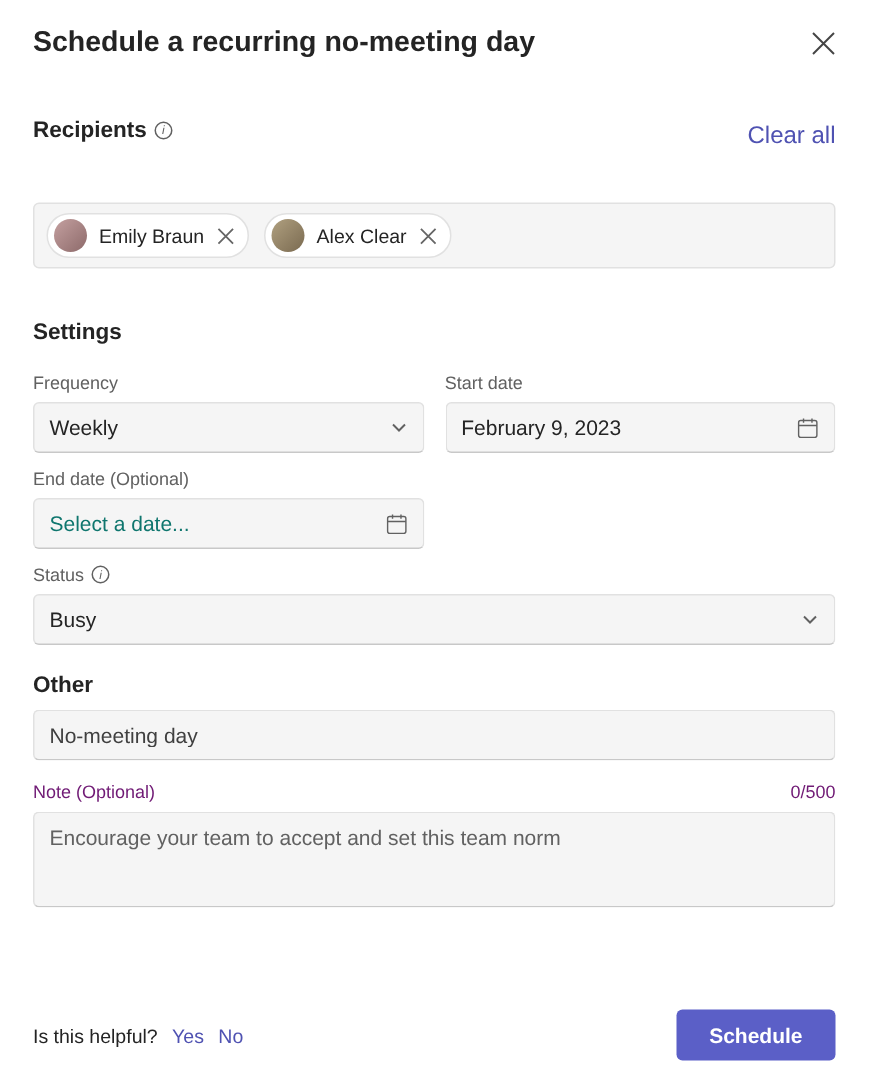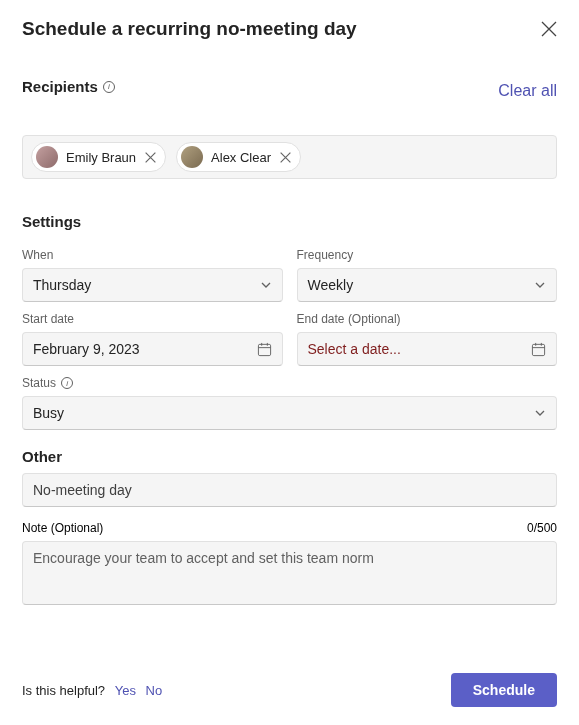--- a/index.html
+++ b/index.html
@@ -16,29 +16,29 @@
     .chip-container { background:#f5f5f5; border:1px solid #e1e1e1; border-radius:4px; padding:6px 8px; display:flex; gap:10px; flex-wrap:wrap; margin-bottom: 34px; margin-top: 32px; }
     .chip { display:flex; align-items:center; gap:8px; background:#fff; border:1px solid #e1e1e1; border-radius:16px; padding:3px 8px 3px 4px; font-size:13px; }
     .avatar { width:22px; height:22px; border-radius:50%; background:#888; display:inline-block; }
     .avatar.a1 { background: linear-gradient(135deg,#c4a0a0,#8d6a6a); }
     .avatar.a2 { background: linear-gradient(135deg,#b0a080,#7a6a50); }
     .chip-remove { width:13px; height:13px; color:#666; cursor:pointer; }
 
     .settings-grid { display:grid; grid-template-columns: 1fr 1fr; column-gap: 14px; row-gap: 0px; margin-bottom: 18px; }
     .field-label { font-size:12px; color:#616161; margin-bottom:6px; margin-top:10px; display:flex; align-items:center; gap:5px; }
     .select { background:#f5f5f5; border:1px solid #e1e1e1; border-bottom:1px solid #c8c8c8; border-radius:4px; padding:8px 10px; font-size:14px; display:flex; justify-content:space-between; align-items:center; cursor:pointer; color:#242424; }
-    .select.placeholder { color:#7f1d1d; }
+    .select.placeholder { color:#0f766e; }
     .chev { width:12px; height:12px; color:#616161; }
     .cal { width:15px; height:15px; color:#616161; }
 
     .full { grid-column: span 2; }
 
     .other-section { margin-top: 18px; }
     .text-input { width:100%; background:#f5f5f5; border:1px solid #e1e1e1; border-bottom:1px solid #c8c8c8; border-radius:4px; padding:8px 10px; font-size:14px; color:#404040; }
-    .note-row { display:flex; justify-content:space-between; font-size:12px; color:#000000; margin-top:14px; margin-bottom:6px; }
+    .note-row { display:flex; justify-content:space-between; font-size:12px; color:#701a75; margin-top:14px; margin-bottom:6px; }
     .textarea { width:100%; height:64px; resize:none; background:#f5f5f5; border:1px solid #e1e1e1; border-bottom:1px solid #c8c8c8; border-radius:4px; padding:8px 10px; font-size:14px; color:#242424; font-family:inherit; }
     .textarea::placeholder { color:#616161; }
 
     .footer { position:absolute; bottom:18px; left:22px; right:22px; display:flex; justify-content:space-between; align-items:center; }
     .helpful { font-size:13px; color:#242424; }
     .helpful a { color:#4f52b2; text-decoration:none; margin-left:6px; cursor:pointer; }
     .schedule-btn { background:#5b5fc7; color:#fff; border:none; border-radius:4px; padding:9px 22px; font-size:14px; font-weight:600; cursor:pointer; }
   </style>
 </head>
 <body>
@@ -71,29 +71,20 @@
     <span>Alex Clear</span>
     <svg class="chip-remove" viewBox="0 0 16 16">
         <path d="M2 2 L14 14 M14 2 L2 14" stroke="currentColor" stroke-width="1.5" fill="none"></path>
       </svg>
   </div>
 </div>
 
 <div class="section-label">Settings</div>
 
 <div class="settings-grid">
-  <div>
-    <div class="field-label">When</div>
-    <div class="select">
-      <span>Thursday</span>
-      <svg class="chev" viewBox="0 0 12 12">
-          <path d="M2 4 L6 8 L10 4" stroke="currentColor" stroke-width="1.3" fill="none"></path>
-        </svg>
-    </div>
-  </div>
   <div>
     <div class="field-label">Frequency</div>
     <div class="select">
       <span>Weekly</span>
       <svg class="chev" viewBox="0 0 12 12">
           <path d="M2 4 L6 8 L10 4" stroke="currentColor" stroke-width="1.3" fill="none"></path>
         </svg>
     </div>
   </div>
   <div>

